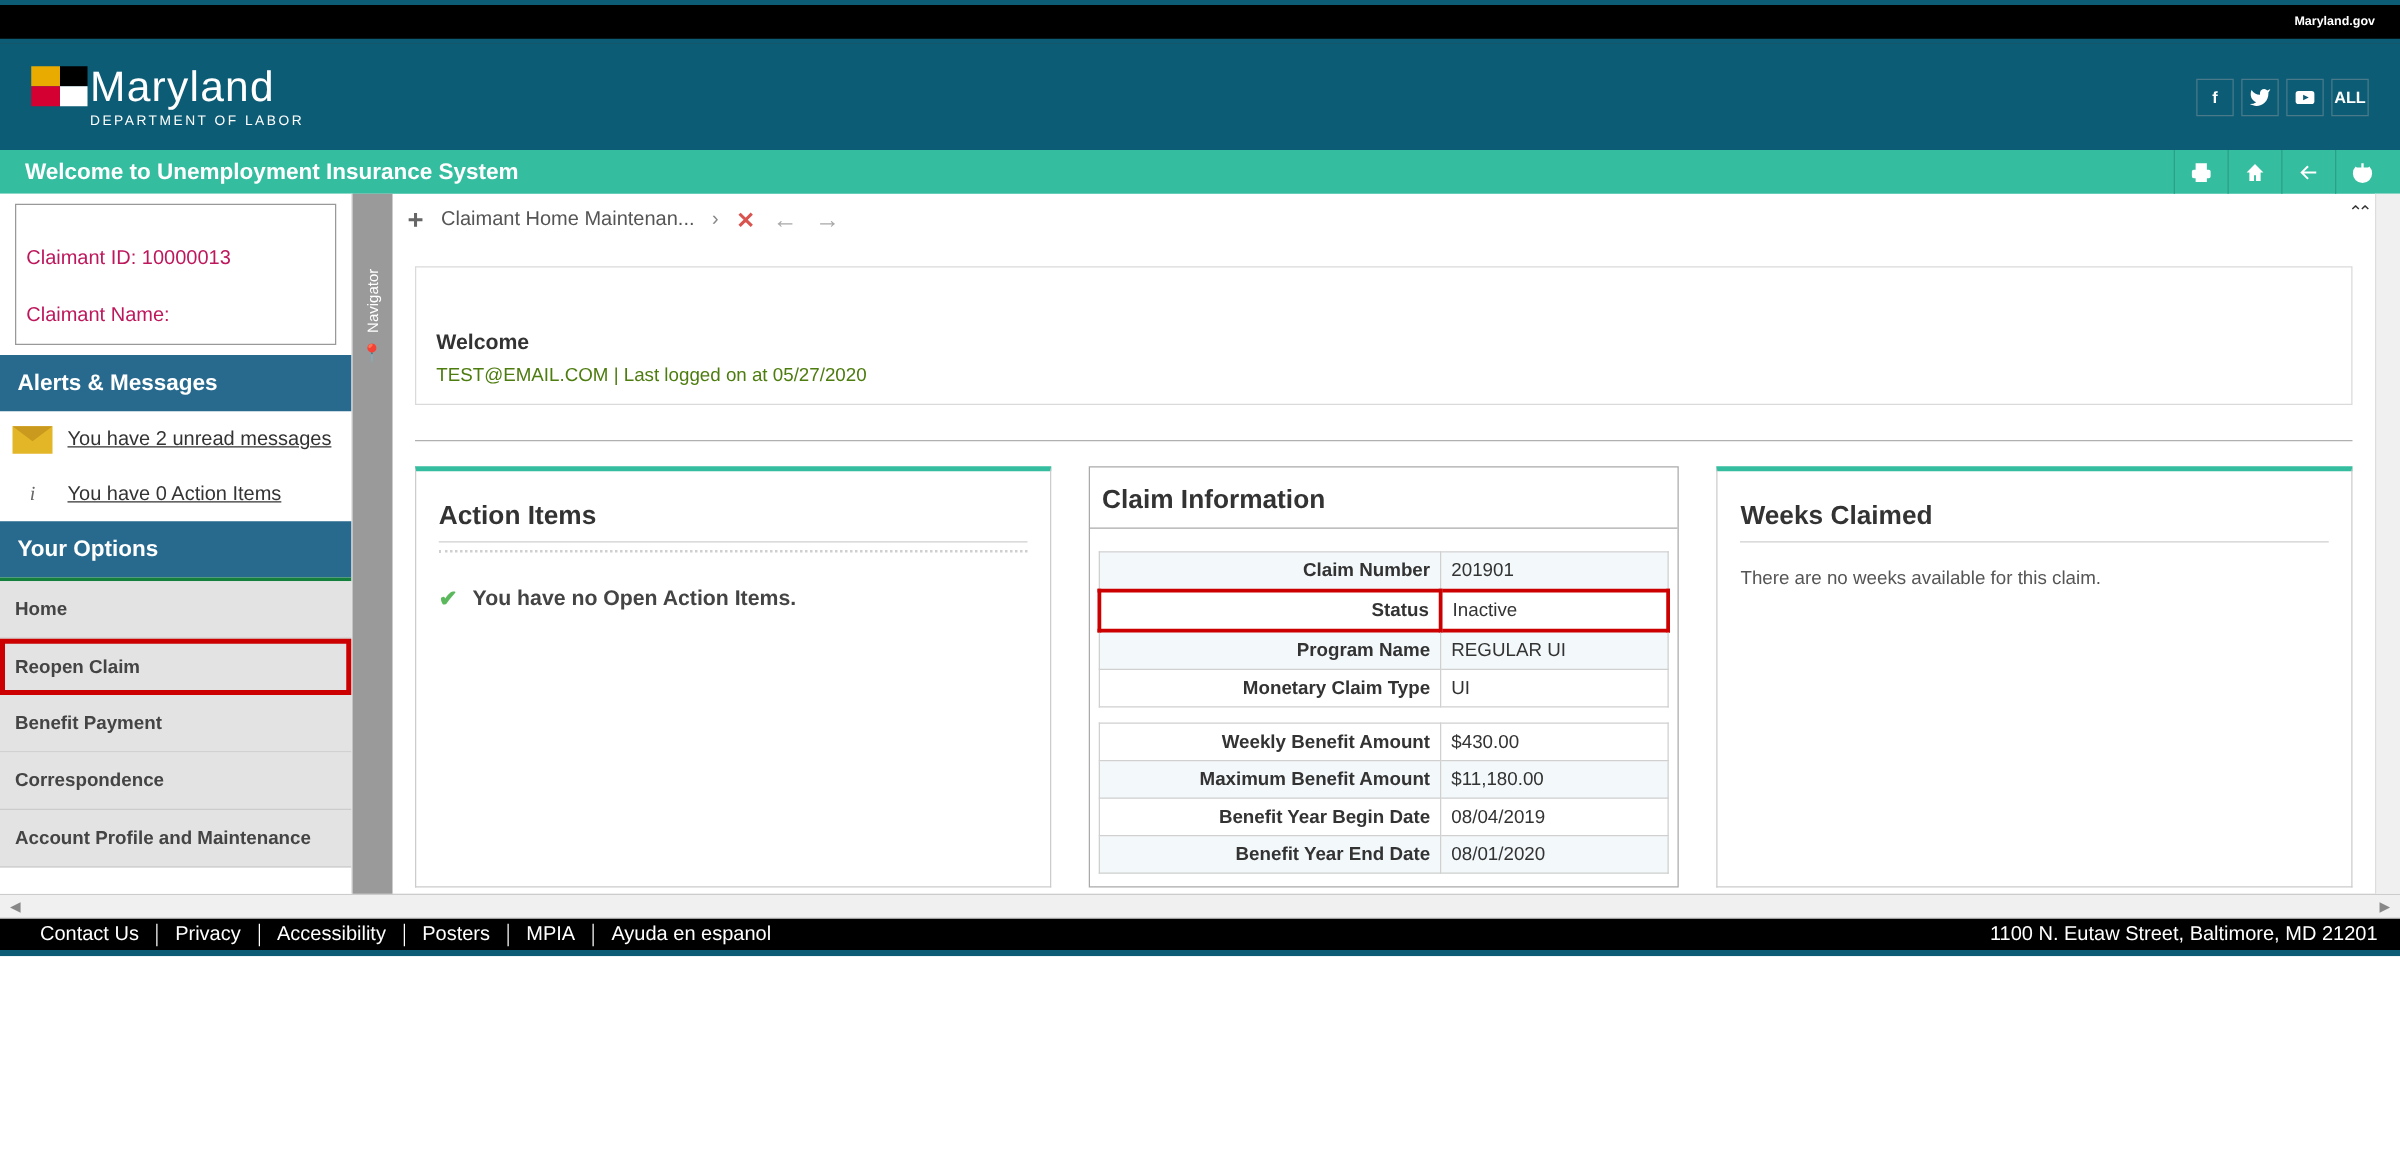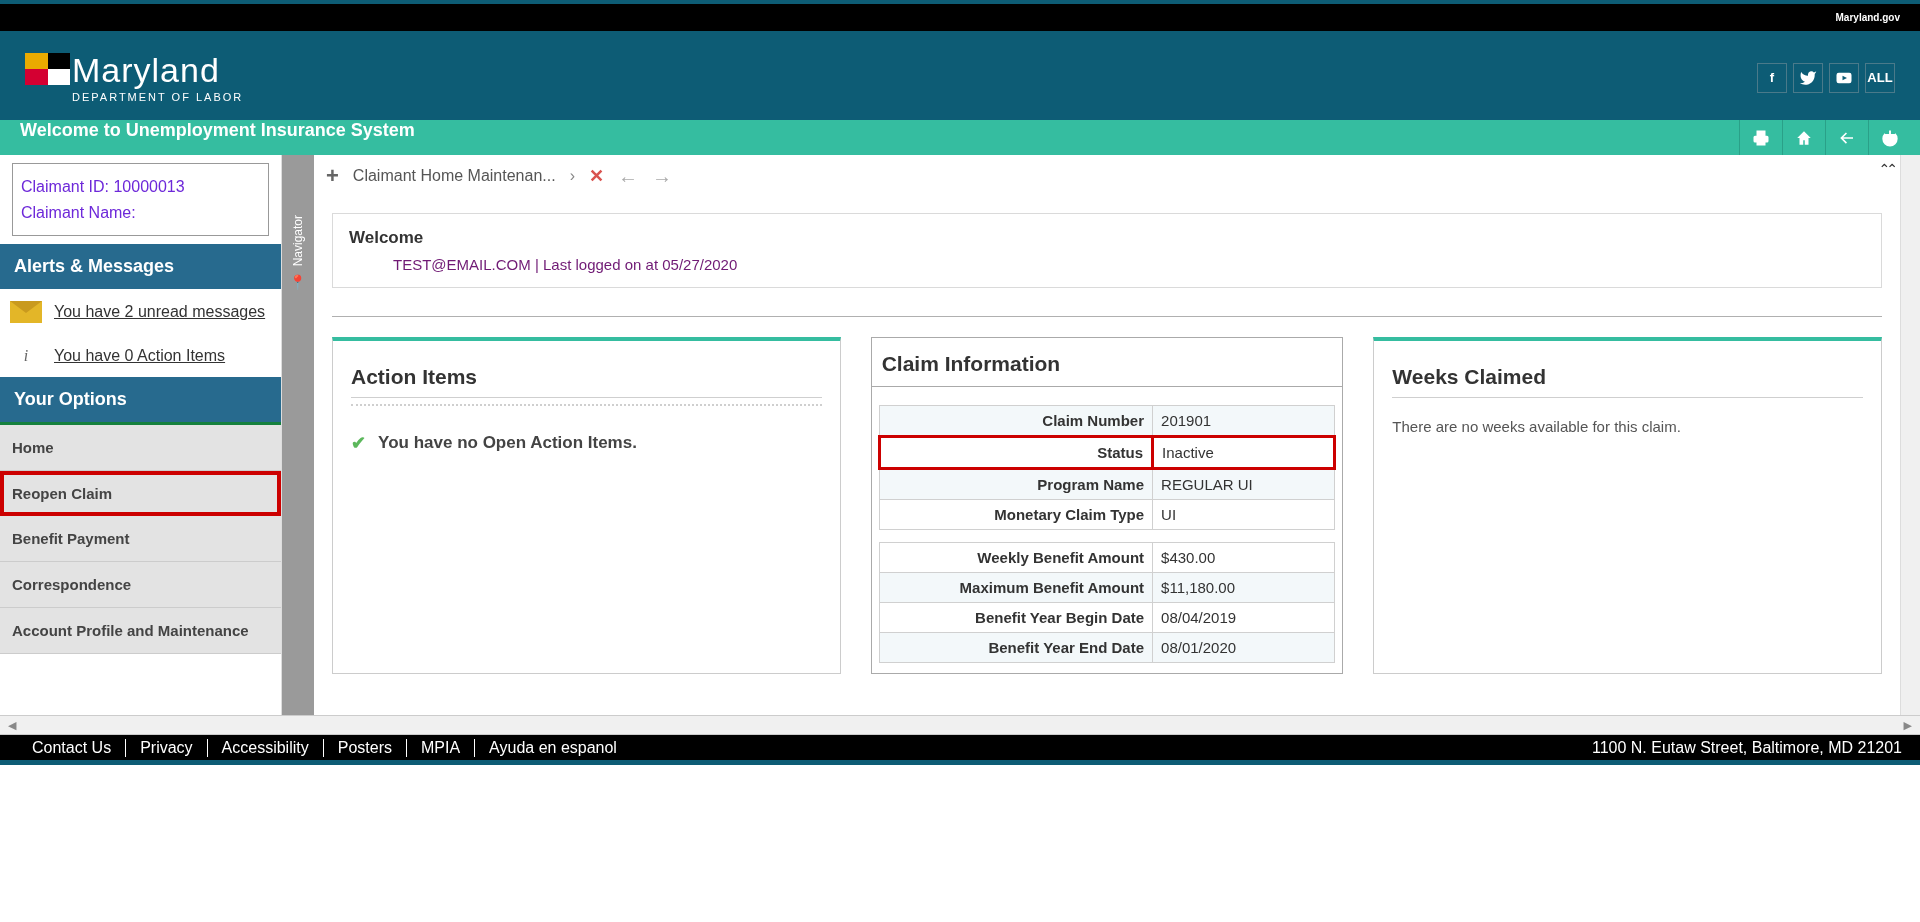--- a/index.html
+++ b/index.html
@@ -15,29 +15,29 @@
     .md-flag .q1 { background: #eaab00; }
     .md-flag .q2 { background: #000; }
     .md-flag .q3 { background: #d40032; }
     .md-flag .q4 { background: #fff; }
     .logo-text { display: flex; flex-direction: column; }
     .logo-text .main { font-size: 34px; font-weight: 300; letter-spacing: 1px; line-height: 1; }
     .logo-text .sub { font-size: 11px; letter-spacing: 2px; margin-top: 4px; }
     .social-icons { display: flex; gap: 6px; }
     .social-icons .si { width: 30px; height: 30px; border: 1px solid #4a7a8a; display: flex; align-items: center; justify-content: center; color: #fff; font-size: 13px; font-weight: bold; cursor: pointer; }
     
-    .green-bar { background: #35bda0; height: 35px; display: flex; justify-content: space-between; align-items: flex-start; padding: 0 10px 0 20px; }
+    .green-bar { background: #35bda0; height: 35px; display: flex; justify-content: space-between; align-items: center; padding: 0 10px 0 20px; }
     .green-bar .title { color: #fff; font-size: 18px; font-weight: 600; }
     .green-bar .icons { display: flex; gap: 1px; }
     .green-bar .gi { width: 42px; height: 35px; display: flex; align-items: center; justify-content: center; color: #fff; cursor: pointer; border-left: 1px solid #2aa088; }
     
     .body-row { display: flex; height: 560px; }
     .sidebar { width: 282px; flex-shrink: 0; border-right: 1px solid #ddd; background: #fff; }
     .claimant-box { border: 1px solid #999; margin: 8px 12px 8px 12px; padding: 10px 8px; }
-    .claimant-box div { font-size: 16px; color: #6d28d9; line-height: 1.6; }
+    .claimant-box div { font-size: 16px; color: #be185d; line-height: 1.6; margin-top: 20px; }
     .section-hdr { background: #276a8e; color: #fff; padding: 12px 14px; font-size: 18px; font-weight: 600; }
     .alert-item { padding: 12px 10px; display: flex; align-items: center; gap: 12px; }
     .alert-item a { color: #333; text-decoration: underline; font-size: 16px; }
     .env-icon { width: 32px; height: 22px; background: #e3b628; position: relative; }
     .env-icon::after { content: ''; position: absolute; top: 0; left: 0; border-left: 16px solid transparent; border-right: 16px solid transparent; border-top: 12px solid #c99a1e; }
     .info-i { font-style: italic; font-family: serif; font-size: 16px; color: #666; width: 32px; text-align: center; }
     .menu-list { border-top: 3px solid #15803d; }
     .menu-list .item { background: #e3e3e3; border-bottom: 1px solid #ccc; padding: 14px 12px; font-size: 15px; font-weight: 600; color: #444; cursor: pointer; }
     .menu-list .item.highlight { border: 4px solid #c00; padding: 10px 8px; }
     
@@ -47,22 +47,22 @@
     
     .main-area { flex: 1; display: flex; flex-direction: column; position: relative; }
     .breadcrumb { display: flex; align-items: center; gap: 14px; padding: 8px 12px; font-size: 16px; color: #555; }
     .breadcrumb .plus { font-size: 22px; font-weight: bold; color: #666; cursor: pointer; }
     .breadcrumb .arrow { color: #888; }
     .breadcrumb .xred { color: #d9534f; font-size: 18px; font-weight: bold; cursor: pointer; }
     .breadcrumb .navarr { color: #aaa; font-size: 20px; }
     .up-arrows { position: absolute; right: 6px; top: 6px; font-size: 14px; letter-spacing: -4px; }
     
     .welcome-box { border: 1px solid #dadada; margin: 16px 18px 10px 18px; padding: 14px 16px; }
-    .welcome-box .wtitle { font-weight: 600; font-size: 17px; color: #333; margin-bottom: 8px; }
-    .welcome-box .wtext { font-size: 15px; color: #701a75; margin-left: 44px; }
+    .welcome-box .wtitle { font-weight: 600; font-size: 17px; color: #333; margin-bottom: 8px; margin-top: 36px; }
+    .welcome-box .wtext { font-size: 15px; color: #4d7c0f; }
     .hr-line { border: none; border-top: 1px solid #b0b0b0; margin: 18px 18px 10px 18px; }
     
     .cards-row { display: flex; gap: 30px; padding: 10px 18px 20px 18px; }
     .card { border: 1px solid #ccc; flex: 1; }
     .card.teal-top { border-top: 4px solid #35bda0; padding: 24px 18px; }
     .card h2 { font-size: 21px; font-weight: 600; color: #333; margin-bottom: 8px; }
     .card .underline { border-bottom: 1px solid #cfcfcf; margin-bottom: 6px; }
     .dotted { border-bottom: 2px dotted #cfcfcf; margin-bottom: 24px; }
     .action-empty { display: flex; align-items: flex-start; gap: 12px; }
     .check { color: #5cb85c; font-size: 18px; font-weight: bold; margin-top: 2px; }

